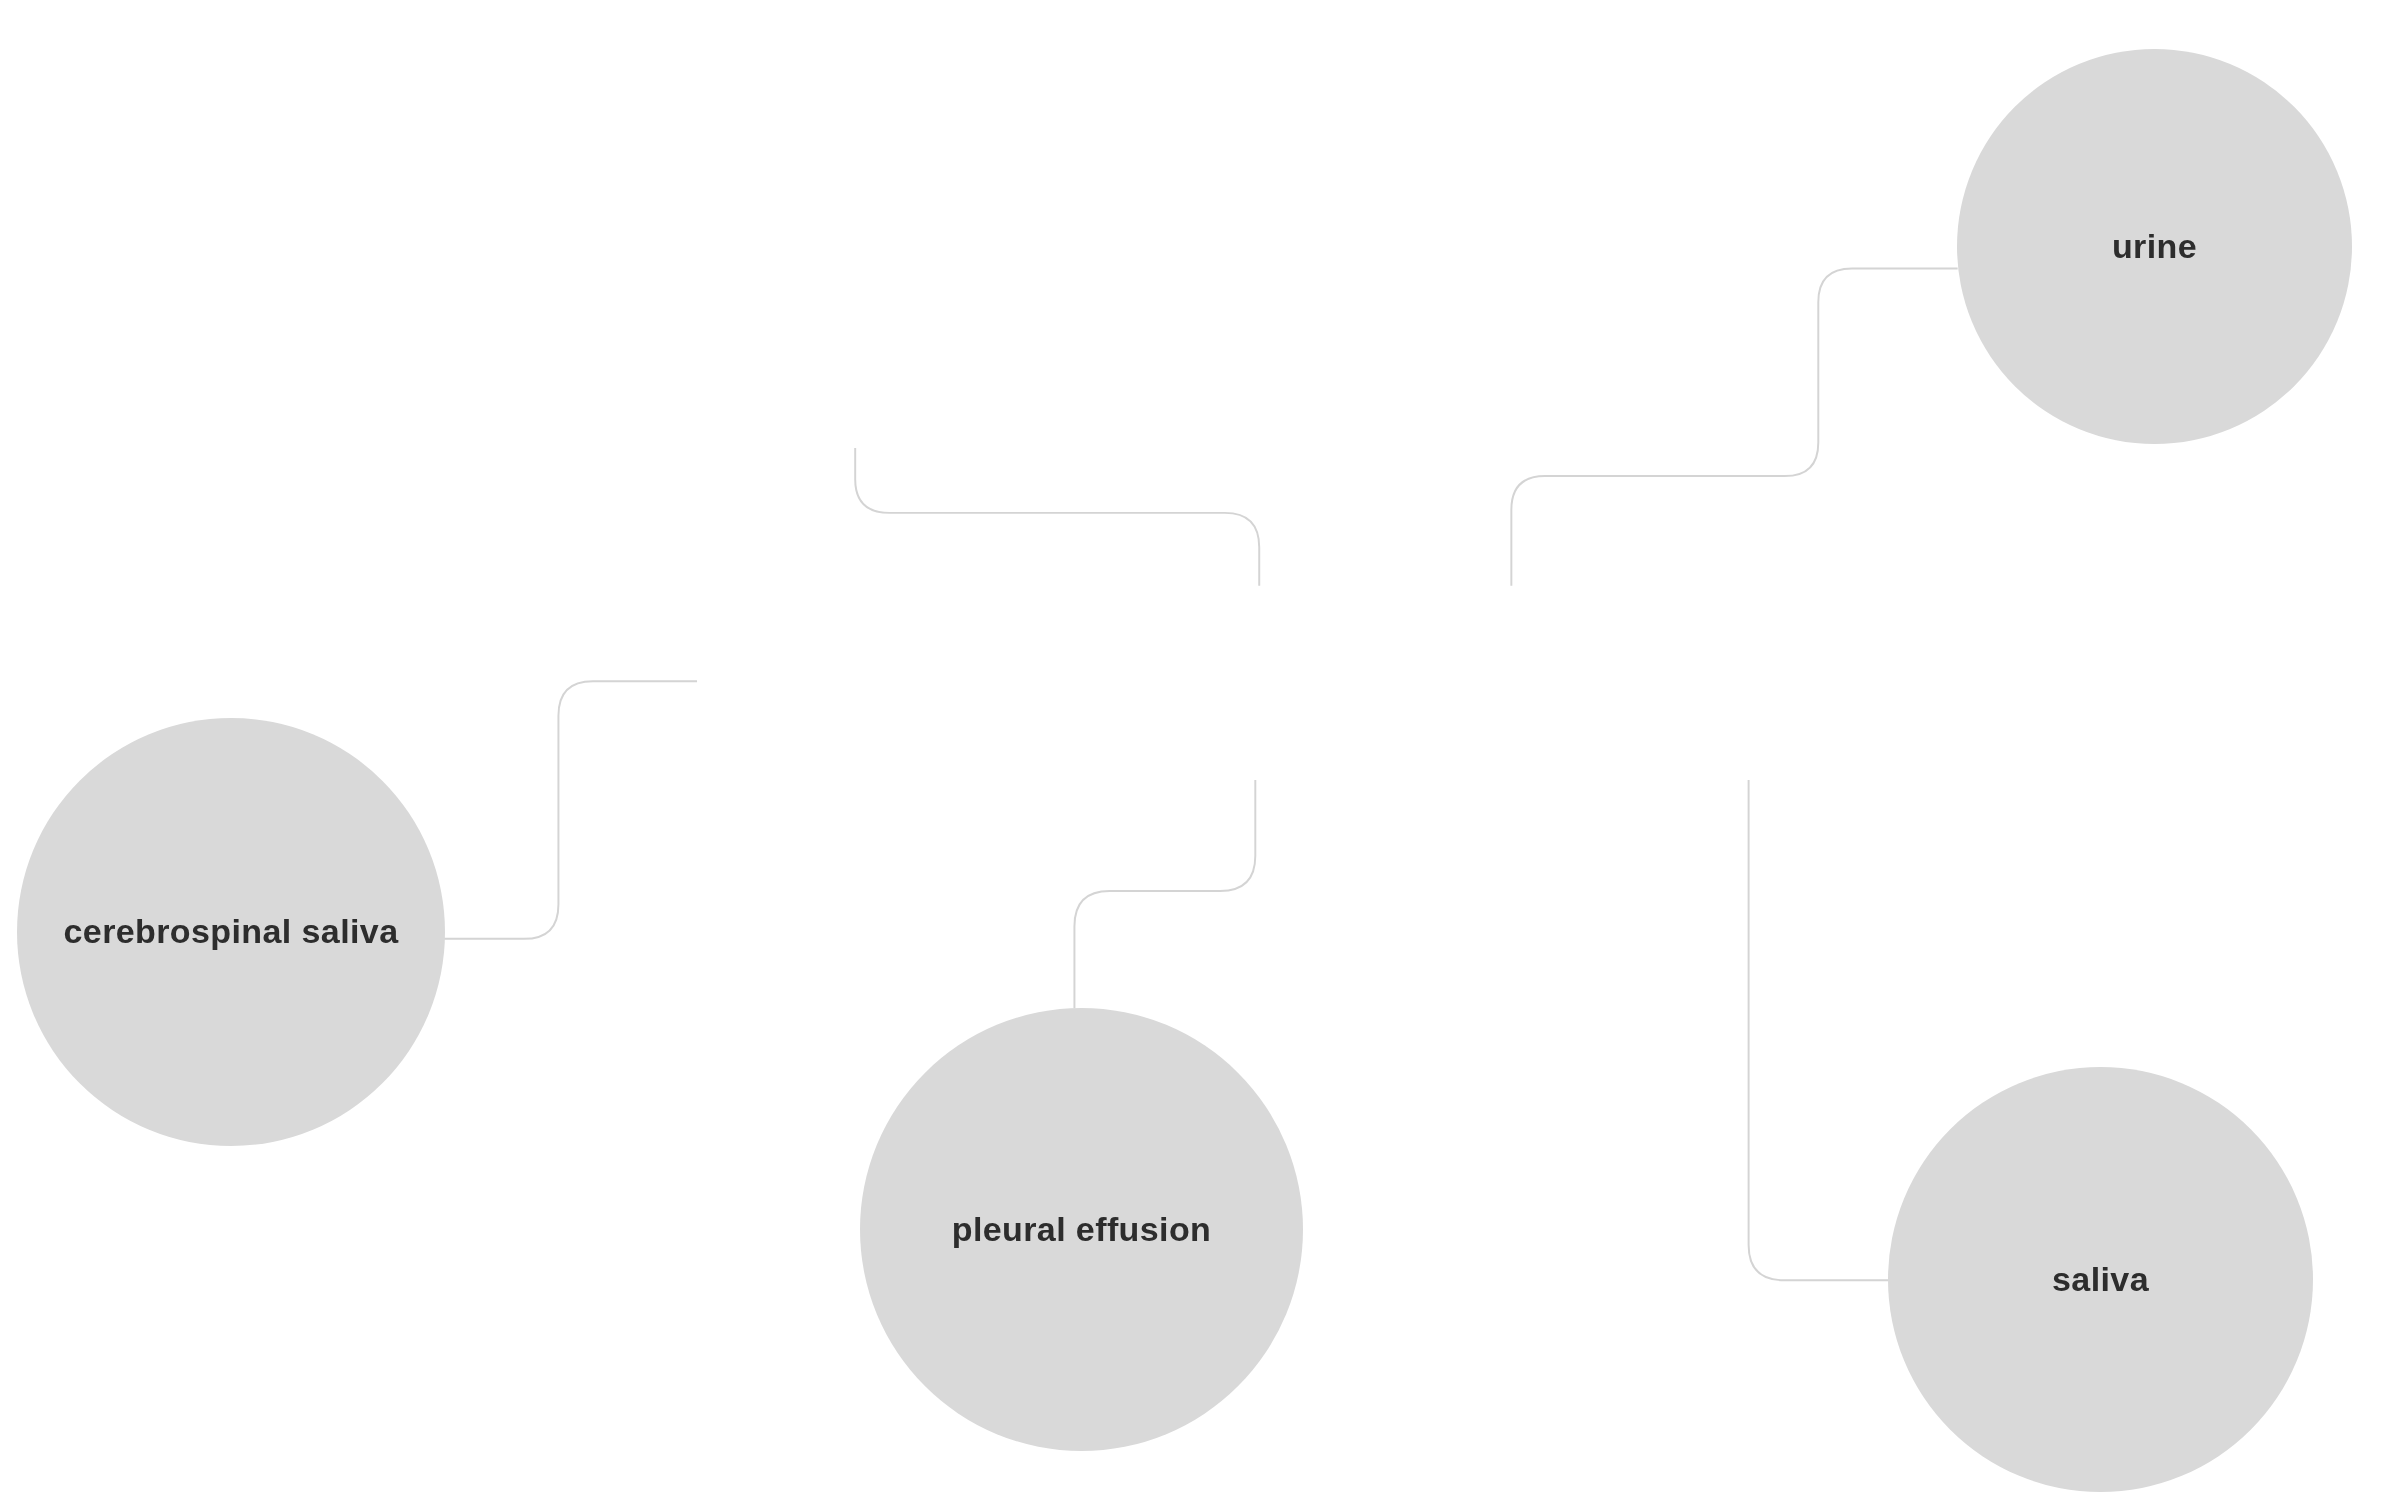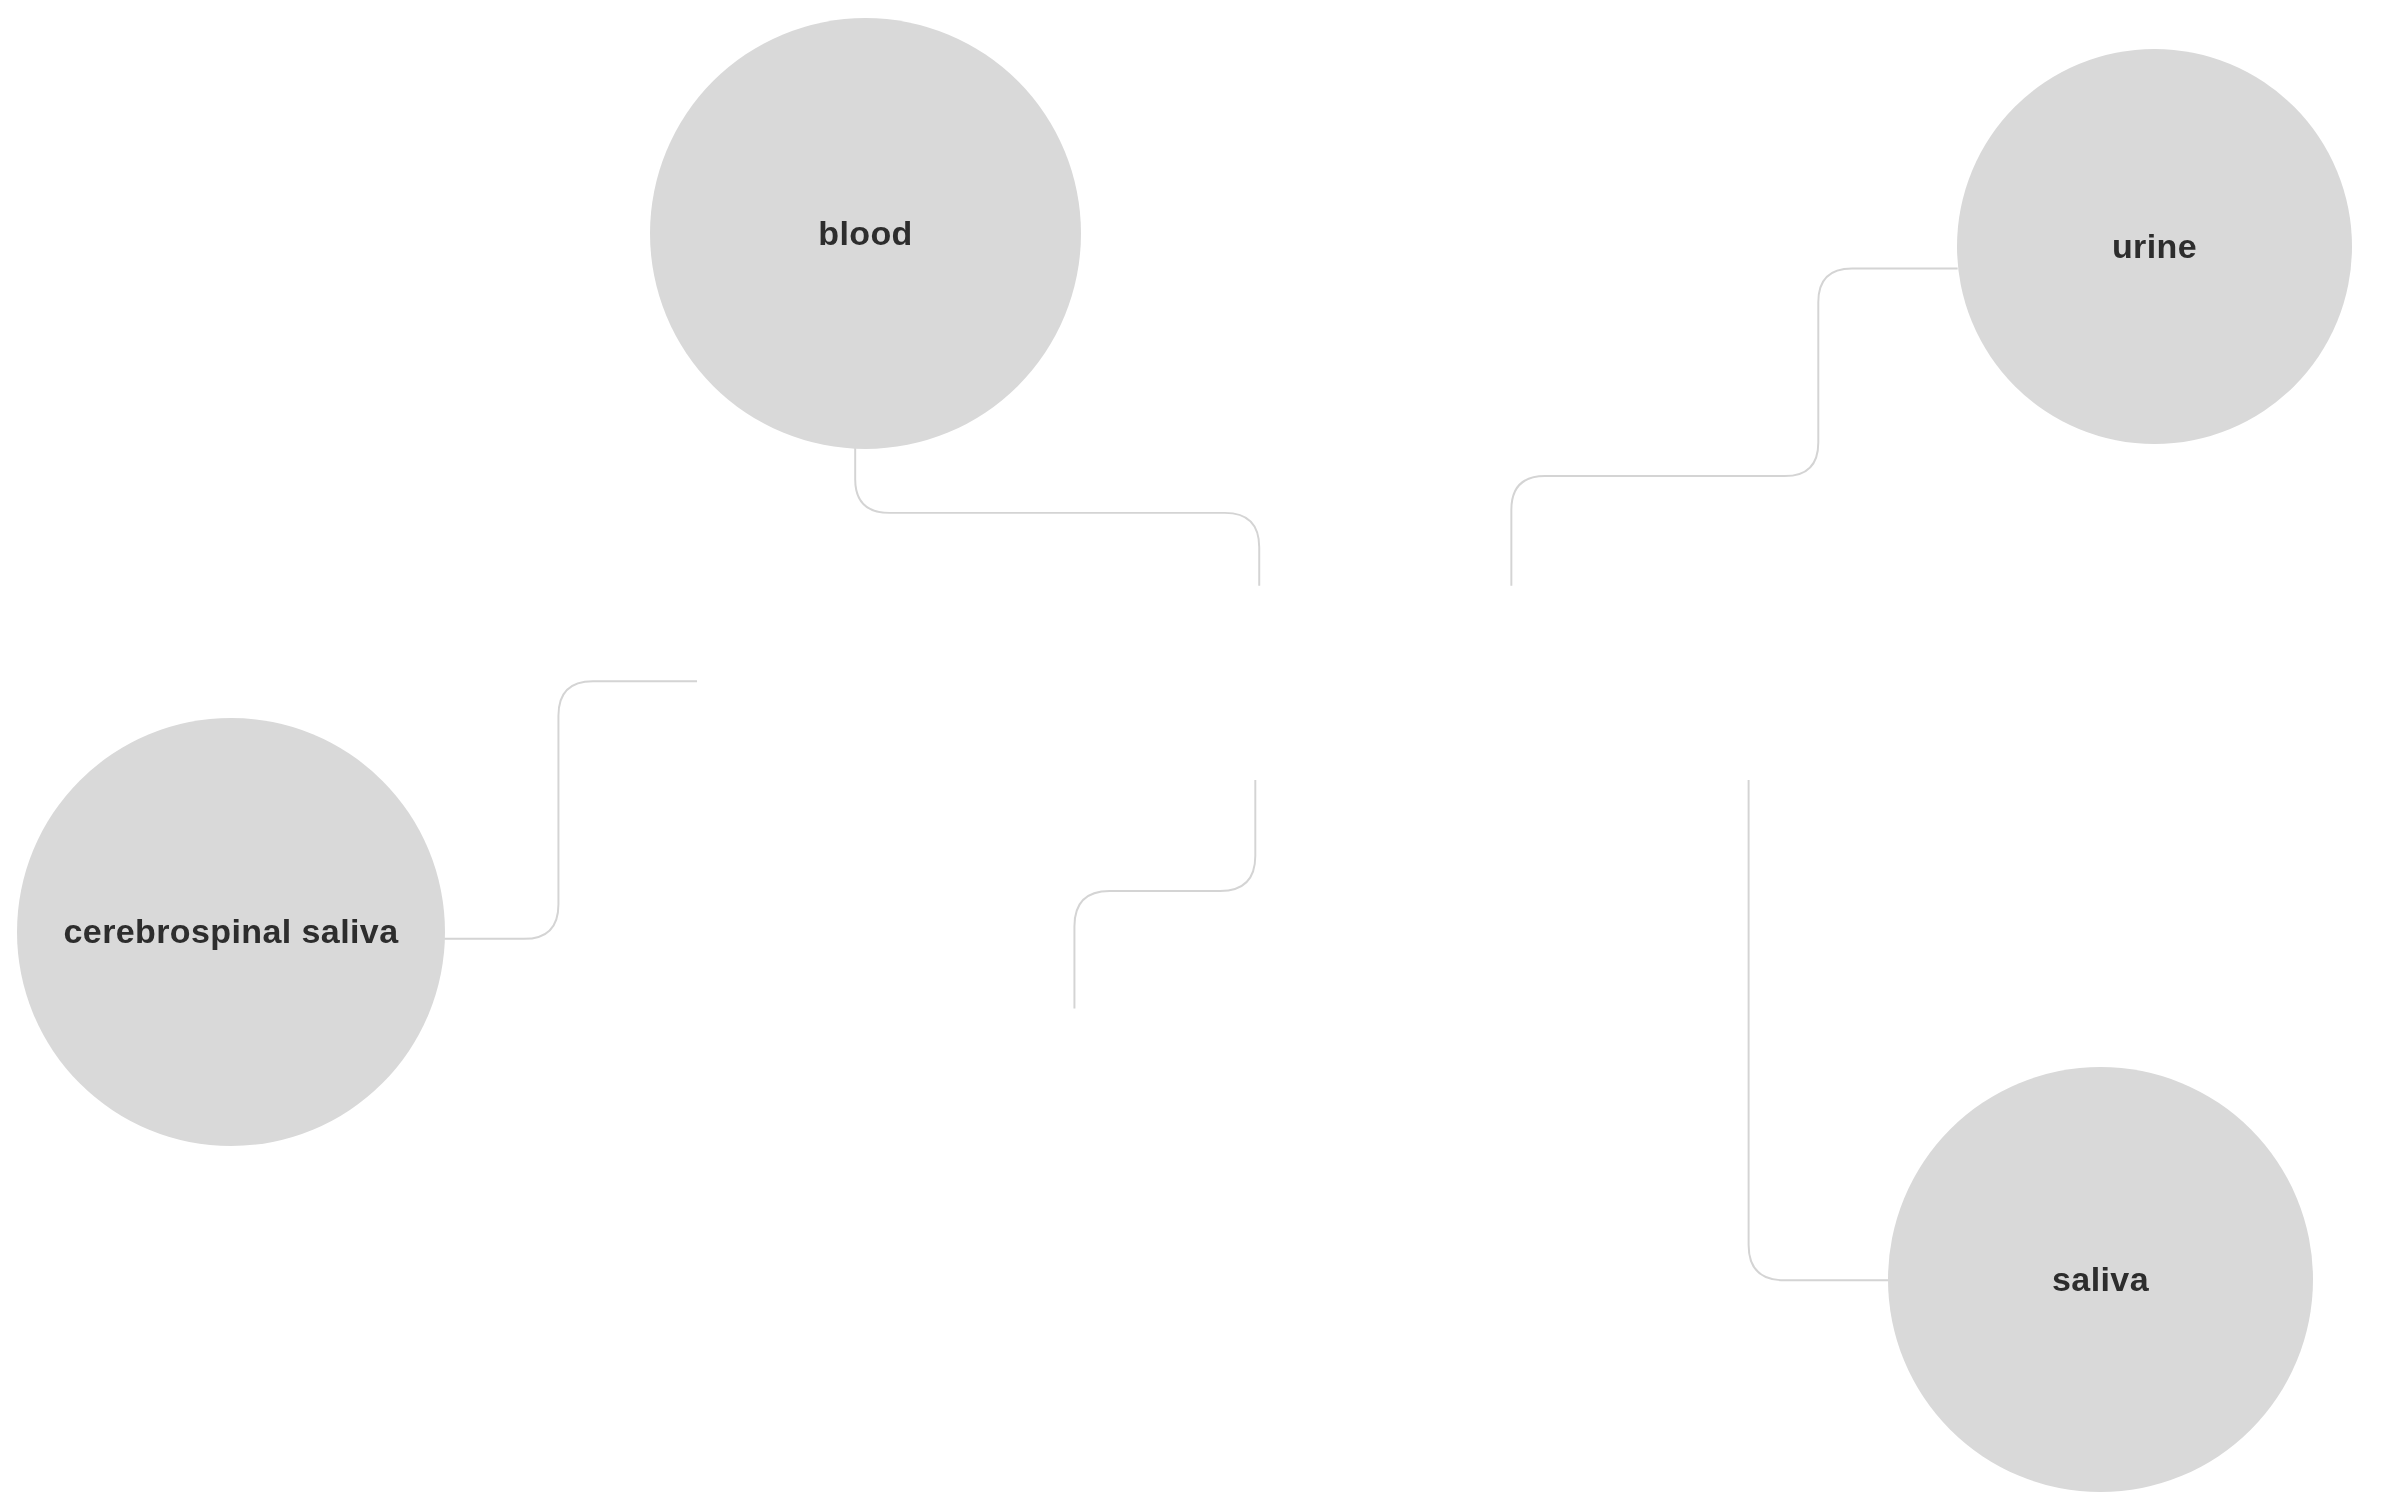--- a/index.html
+++ b/index.html
@@ -65,31 +65,31 @@
 
   <svg class="connectors" viewBox="0 0 3066 1931" aria-hidden="true">
     <path d="M 1092 572 V 612 Q 1092 655 1136 655 H 1564 Q 1608 655 1608 699 V 748"></path>
     <path d="M 1930 748 V 651 Q 1930 608 1973 608 H 2279 Q 2322 608 2322 565 V 386 Q 2322 343 2365 343 H 2500"></path>
     <path d="M 890 870 H 757 Q 713 870 713 914 V 1155 Q 713 1199 669 1199 H 566"></path>
     <path d="M 1603 996 V 1093 Q 1603 1138 1558 1138 H 1417 Q 1372 1138 1372 1183 V 1288"></path>
     <path d="M 2233 996 V 1590 Q 2233 1635 2278 1635 H 2412"></path>
   </svg>
 
 
-  <div class="node circle" style="left:650px;top:18px;width:431px;height:431px;">
-    <span class="label">blood</span>
-  </div>
 
   <div class="node circle" style="left:1957px;top:49px;width:395px;height:395px;">
     <span class="label">urine</span>
   </div>
 
   <div class="node circle" style="left:17px;top:718px;width:428px;height:428px;">
     <span class="label">cerebrospinal saliva</span>
   </div>
 
+  <div class="node circle" style="left:860px;top:1008px;width:443px;height:443px;">
+    <span class="label">pleural effusion</span>
+  </div>
 
   <div class="node circle" style="left:1888px;top:1067px;width:425px;height:425px;">
     <span class="label">saliva</span>
   </div>
 
 </div>
 
 
 </body></html>

